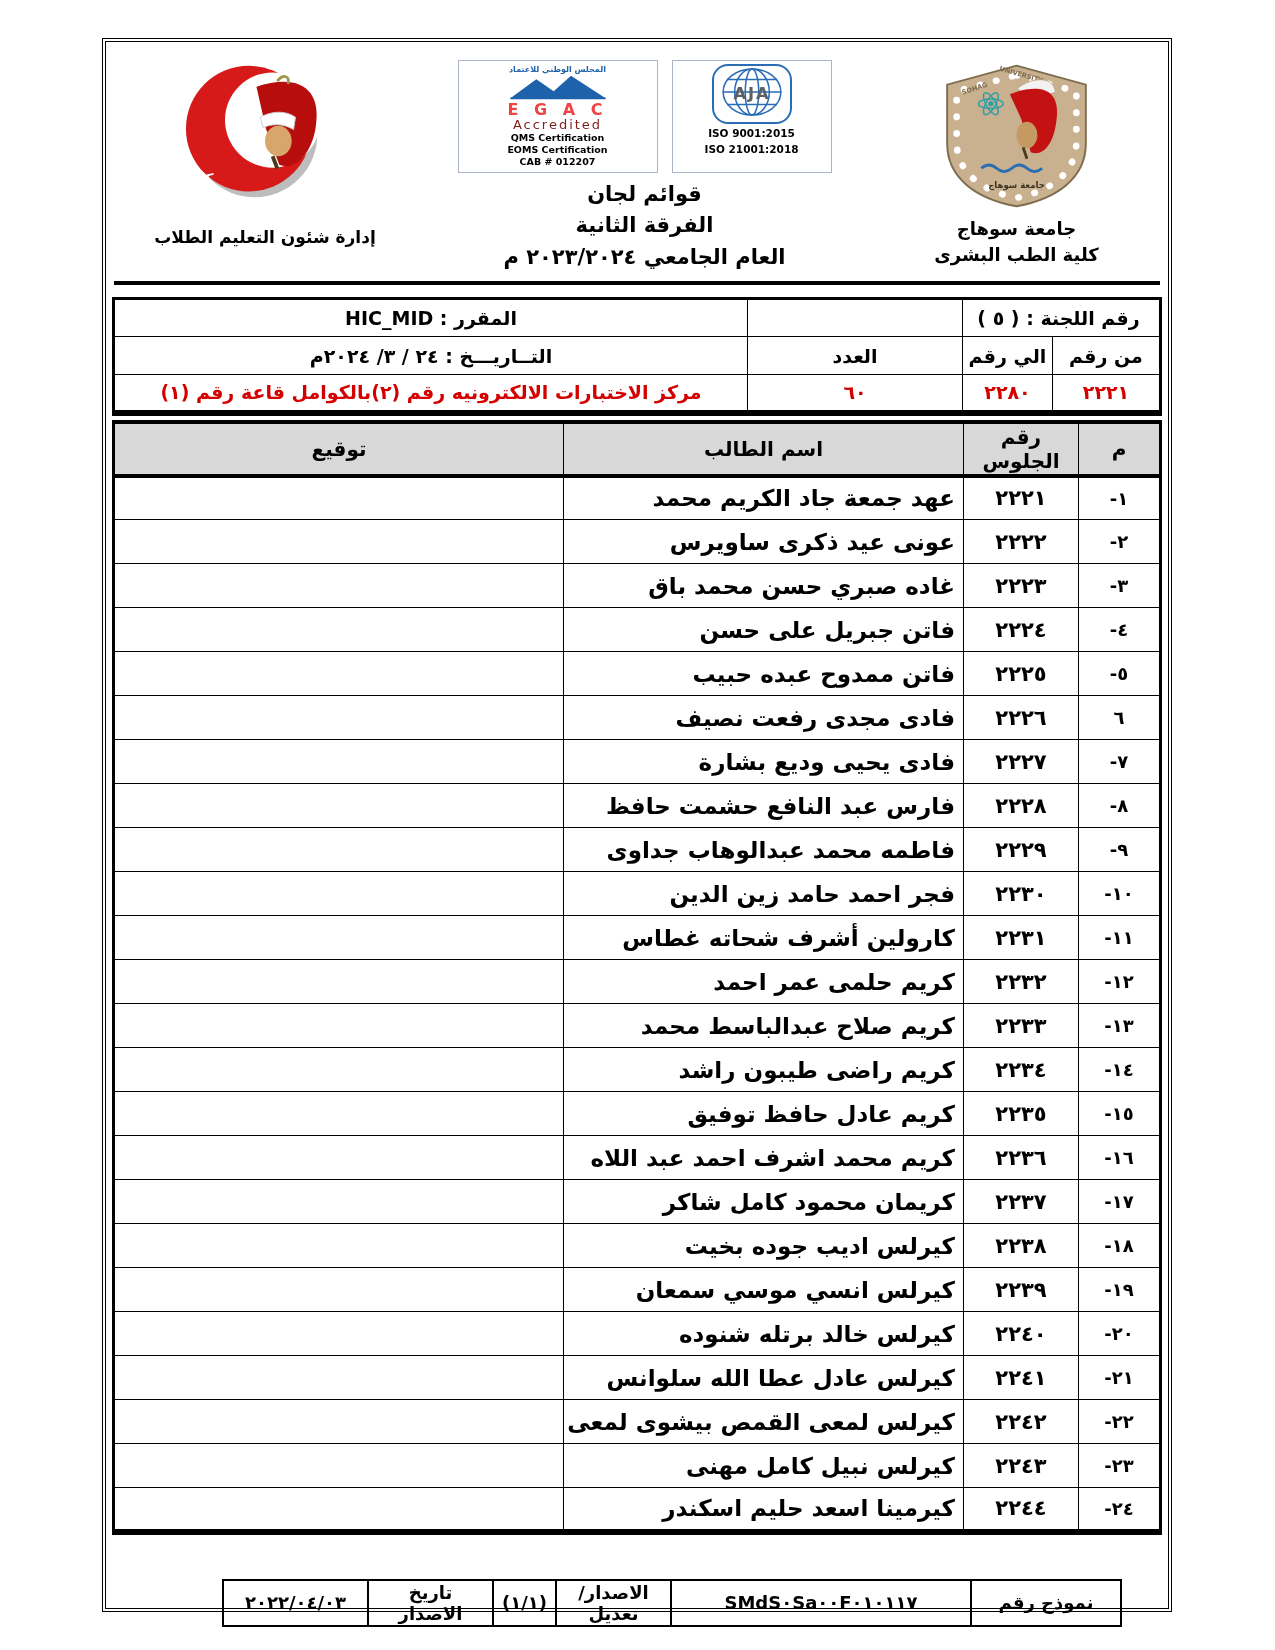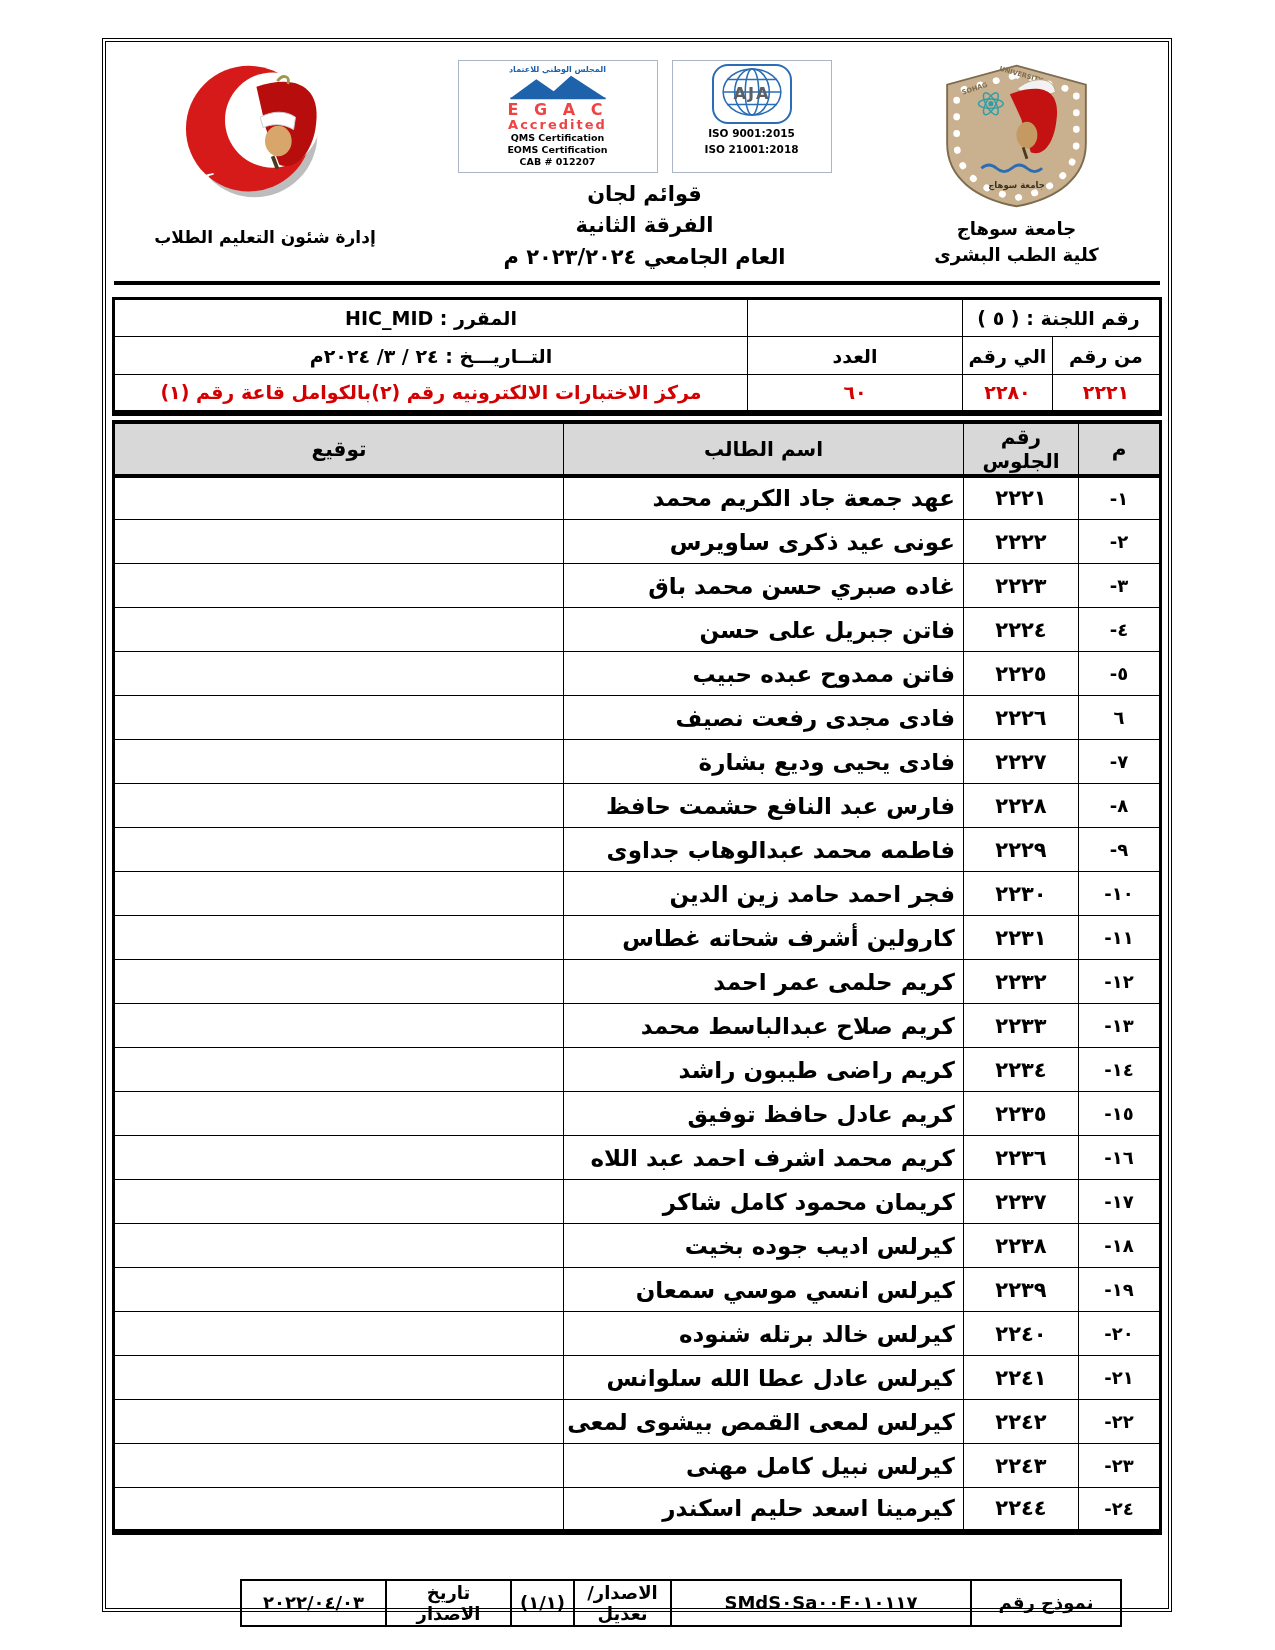--- a/index.html
+++ b/index.html
@@ -12,21 +12,21 @@
   .hdr-col{text-align:center;font-weight:bold;}
   .hdr-right{width:235px;}
   .hdr-center{width:440px;}
   .hdr-left{width:250px;}
   .cap{font-weight:bold;font-size:18px;line-height:1.45;}
   .cap-sm{font-weight:bold;font-size:17px;margin-top:20px;}
   .certs{display:flex;flex-direction:row-reverse;justify-content:center;gap:14px;align-items:stretch;margin-bottom:6px;}
   .egac-box{width:190px;border:1px solid #aab6c8;padding:4px 4px;background:#fff;direction:ltr;}
   .egac-arc{font-size:8px;color:#1e62ab;font-weight:bold;}
   .egac-letters{font-size:16px;color:#ef4444;font-weight:bold;letter-spacing:5px;margin-top:-4px;}
-  .egac-acc{font-size:13px;color:#ef4444;font-weight:bold;letter-spacing:2px;margin-top:-2px;}
+  .egac-acc{font-size:13px;color:#7f1d1d;font-weight:normal;letter-spacing:2px;margin-top:-2px;}
   .egac-line{font-size:9.5px;font-weight:bold;line-height:1.25;}
   .aja-box{width:150px;border:1px solid #aab6c8;padding:3px 4px;background:#fff;direction:ltr;}
   .aja-globe{border:2px solid #2a6db5;border-radius:16px;display:inline-block;padding:1px 6px;}
   .aja-iso{font-size:10.5px;font-weight:bold;line-height:1.35;margin-top:2px;}
   .title-line{font-size:21px;font-weight:bold;line-height:1.5;}
 
   .rule{border-top:4px solid #000;margin:0 2px 12px 2px;}
 
   
   table{border-collapse:collapse;direction:rtl;}
@@ -323,21 +323,21 @@
             <td class="c-sign"></td>
           </tr>
         </tbody>
     </table>
 
     <table class="foot-table">
       <tbody>
           <tr>
         <td class="f-label" style="width:150px">نموذج رقم</td>
         <td style="width:300px" dir="ltr">SMdS٠Sa٠٠F٠١٠١١٧</td>
-        <td style="width:97px">الاصدار/تعديل</td>
+        <td style="width:115px">الاصدار/تعديل</td>
         <td style="width:62px">(١/١)</td>
         <td style="width:125px">تاريخ الاصدار</td>
         <td style="width:145px">٢٠٢٢/٠٤/٠٣</td>
       </tr>
     </tbody>
       </table>
 
   </div>
 </div>
 

